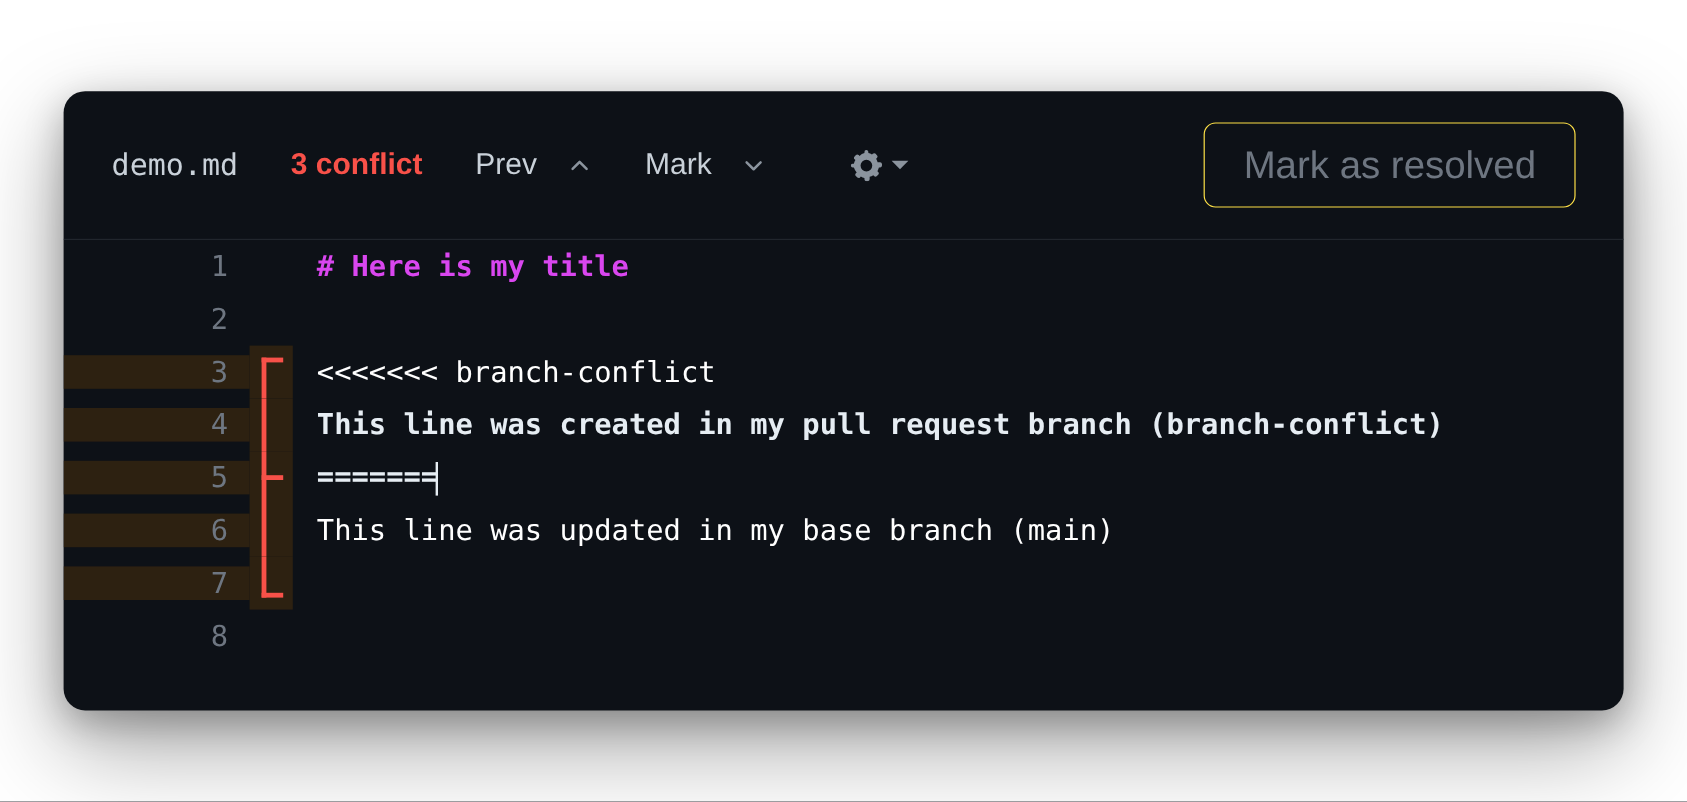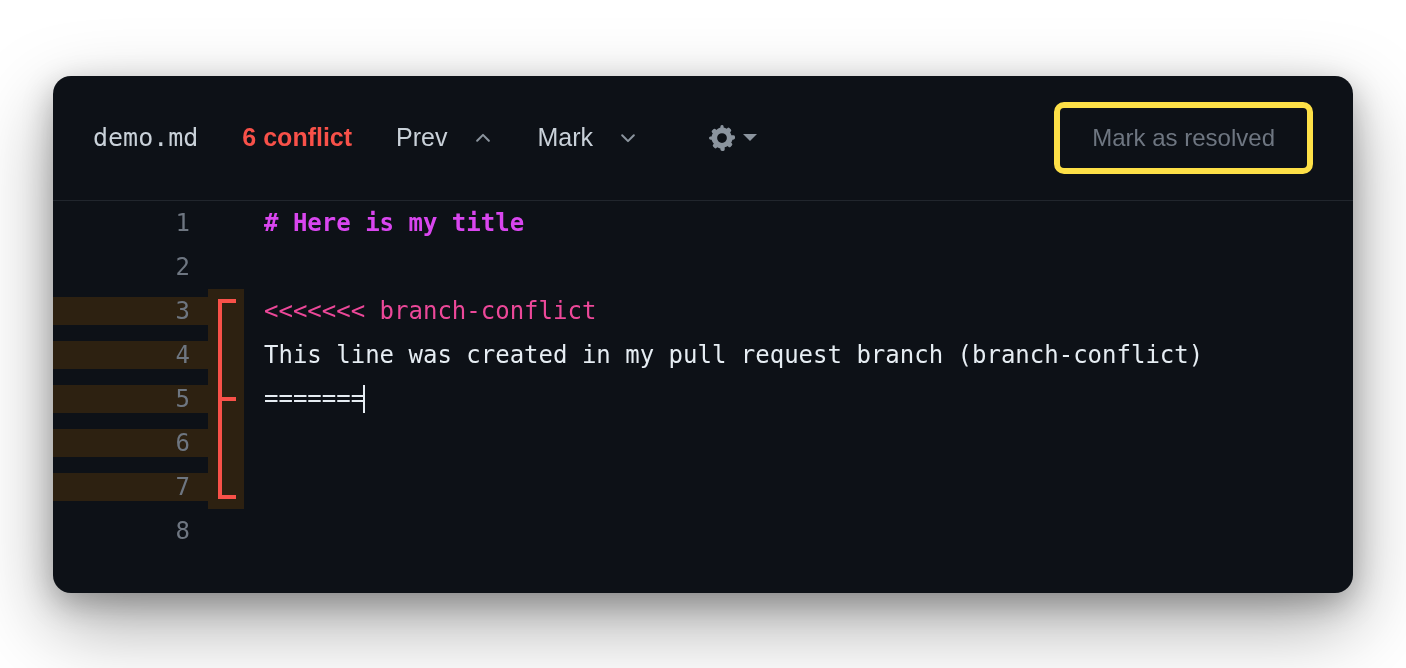--- a/index.html
+++ b/index.html
@@ -69,22 +69,22 @@
       height: 0;
       border-left: 7px solid transparent;
       border-right: 7px solid transparent;
       border-top: 7px solid #8b949e;
     }
     .spacer {
       flex: 1;
     }
     .resolve-btn {
       color: #6e7681;
-      font-size: 24px;
-      border: 6px solid #fde047;
+      font-size: 32px;
+      border: 1px solid #fde047;
       border-radius: 10px;
       padding: 16px 32px;
       background: transparent;
       cursor: default;
     }
     .editor {
       padding-bottom: 40px;
       font-family: ui-monospace, SFMono-Regular, "SF Mono", Menlo, Consolas, monospace;
       font-size: 24px;
     }
@@ -100,31 +100,31 @@
       color: #6e7681;
       flex-shrink: 0;
     }
     .bracket-col {
       width: 36px;
       flex-shrink: 0;
       height: 100%;
       position: relative;
     }
     .code {
-      color: #ec4899;
+      color: #ffffff;
       padding-left: 20px;
       white-space: pre;
     }
     .code.heading {
       color: #d946ef;
       font-weight: 700;
     }
     .code.bold {
       color: #e6edf3;
-      font-weight: 400;
+      font-weight: 700;
     }
     .line.conflict .gutter {
       background: #2d2111;
     }
     .line.conflict .bracket-col {
       background: #2d2111;
     }
     
     .br-vert {
       position: absolute;
@@ -184,21 +184,21 @@
       margin-left: -2px;
     }
   </style>
 </head>
 <body>
 
 <div class="panel">
 
   <div class="toolbar">
     <div class="filename">demo.md</div>
-    <div class="conflict-count">6 conflict</div>
+    <div class="conflict-count">3 conflict</div>
 
     <div class="nav-btn">
       <span>Prev</span>
       <svg viewBox="0 0 16 16">
           <path d="M3.22 10.53a.75.75 0 0 0 1.06 0L8 6.81l3.72 3.72a.75.75 0 1 0 1.06-1.06L8.53 5.22a.75.75 0 0 0-1.06 0L3.22 9.47a.75.75 0 0 0 0 1.06z"></path>
         </svg>
     </div>
 
     <div class="nav-btn">
       <span>Mark</span>
@@ -251,20 +251,21 @@
           <div class="br-vert"></div>
           <div class="br-mid"></div>
         </div>
         <div class="code bold">=======<span class="cursor"></span></div>
       </div>
       <div class="line conflict">
         <div class="gutter">6</div>
         <div class="bracket-col">
           <div class="br-vert"></div>
         </div>
+        <div class="code">This line was updated in my base branch (main)</div>
       </div>
       <div class="line conflict">
         <div class="gutter">7</div>
         <div class="bracket-col">
           <div class="br-bot-vert"></div>
           <div class="br-bot"></div>
         </div>
       </div>
       <div class="line">
         <div class="gutter">8</div>

